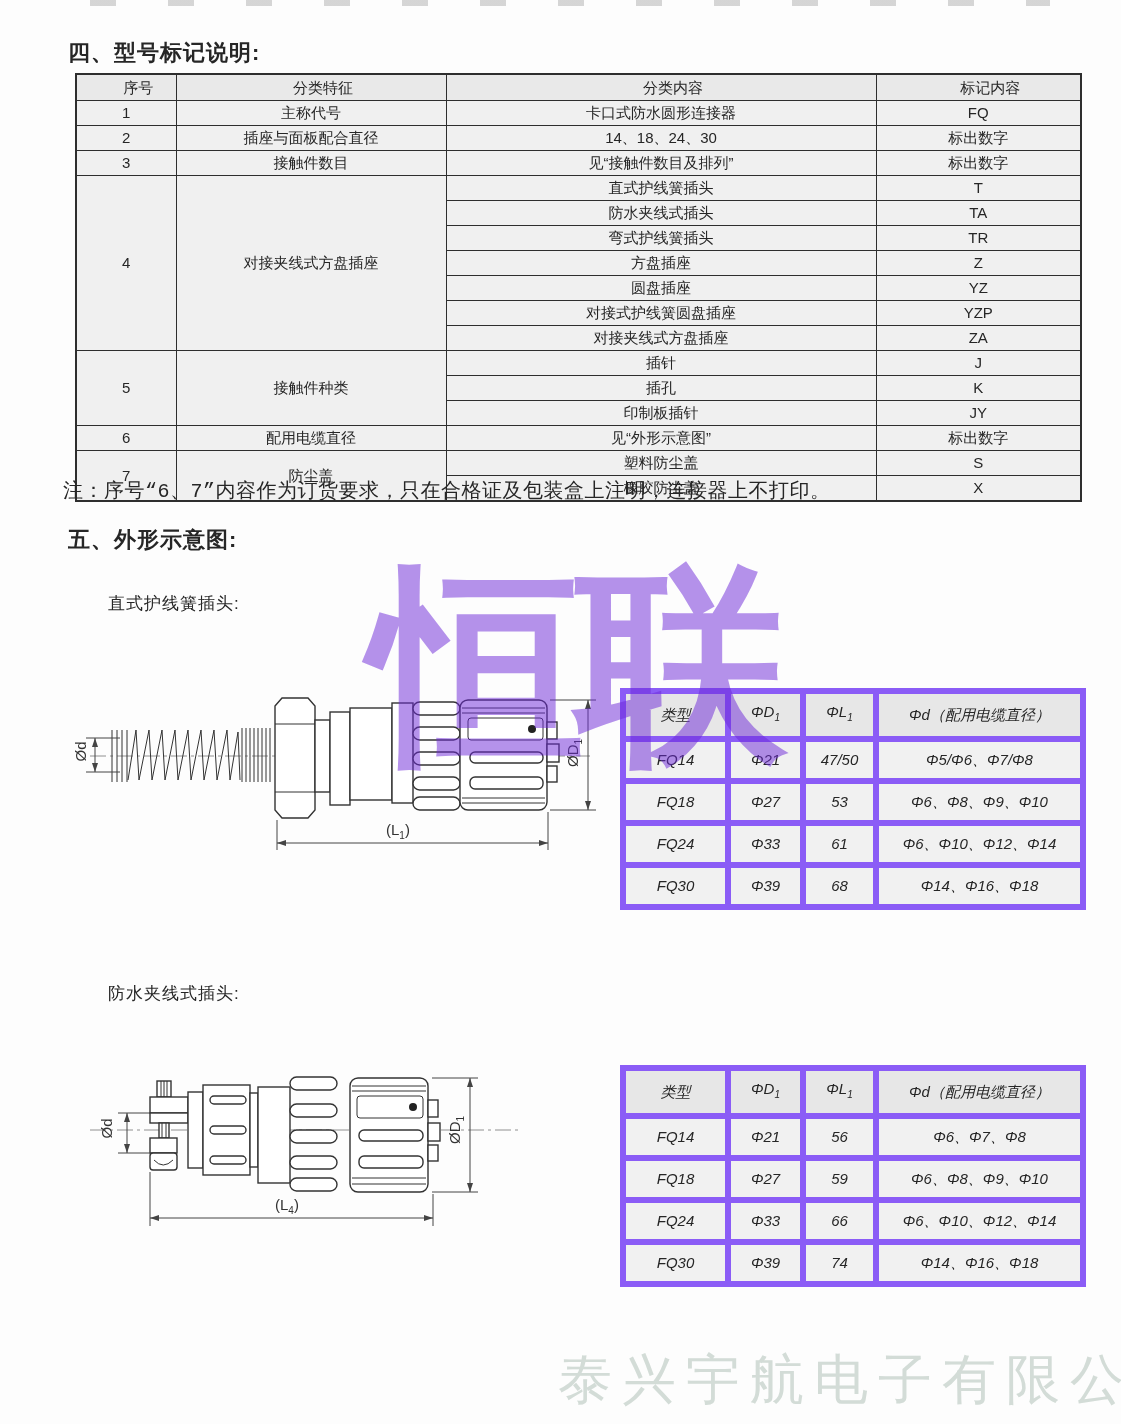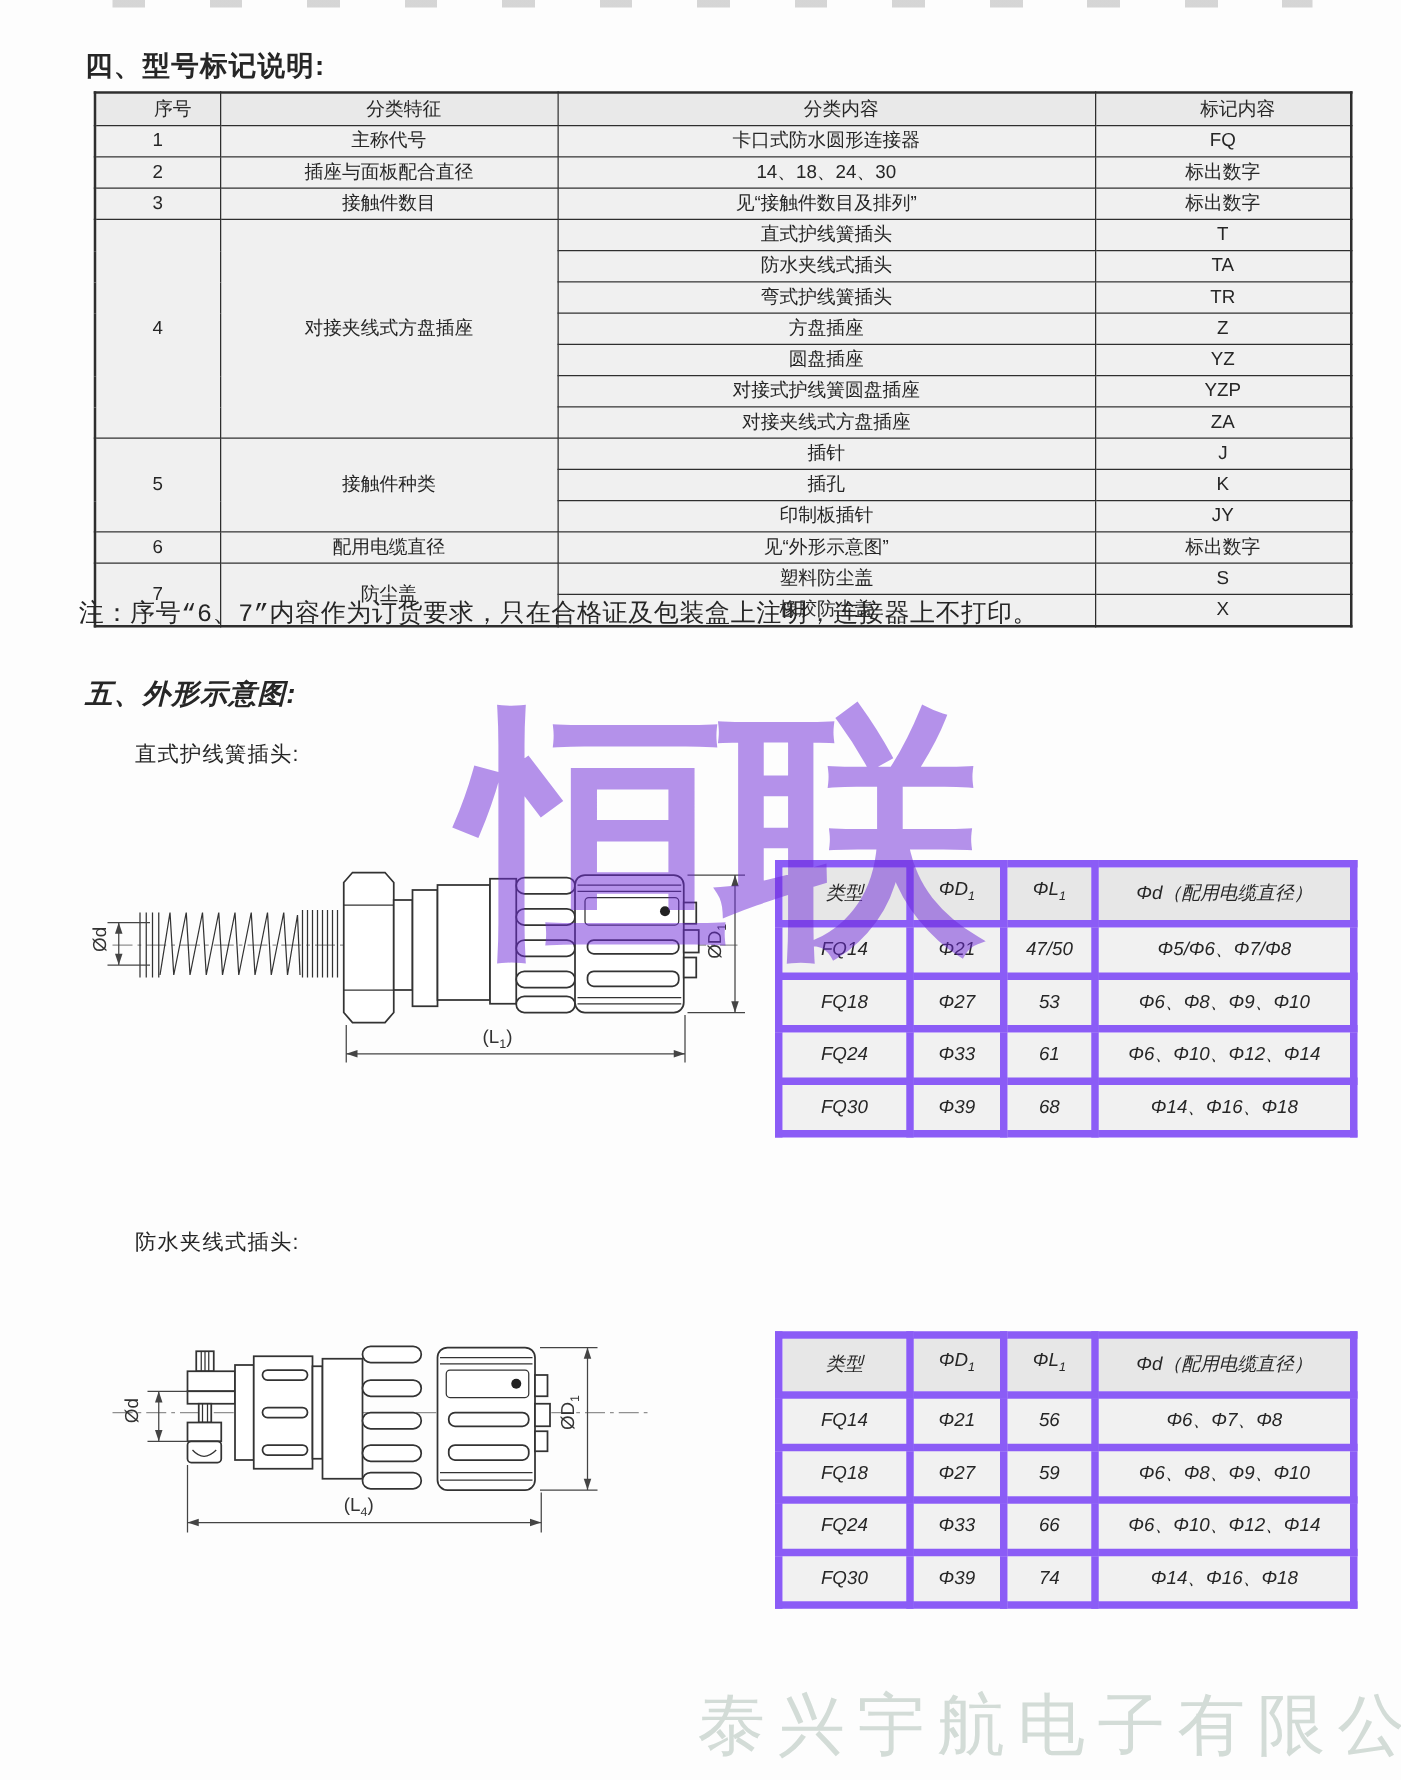--- a/index.html
+++ b/index.html
@@ -167,21 +167,21 @@
     </tr>
     <tr>
           <td class="c-cont">橡胶防尘盖</td>
           <td class="c-mark">X</td>
         </tr>
   </tbody>
     </table>
 
   <div class="note" style="left:63px;top:477px;">注：序号“6、7”内容作为订货要求，只在合格证及包装盒上注明，连接器上不打印。</div>
 
-  <div class="heading" style="left:68px;top:540px;font-style:italic;">五、外形示意图:</div>
+  <div class="heading" style="left:68px;top:525px;">五、外形示意图:</div>
 
   <div class="subtitle" style="left:108px;top:592px;">直式护线簧插头:</div>
 
   <div class="drawing" style="left:70px;top:640px;width:540px;height:220px;">
     <svg width="540" height="220" viewBox="0 0 540 220">
       <line class="cl" x1="20" y1="116" x2="520" y2="116"></line>
 
       <g class="thin">
         <line x1="42" y1="90" x2="42" y2="142"></line>
           <line x1="47" y1="90" x2="47" y2="142"></line>

